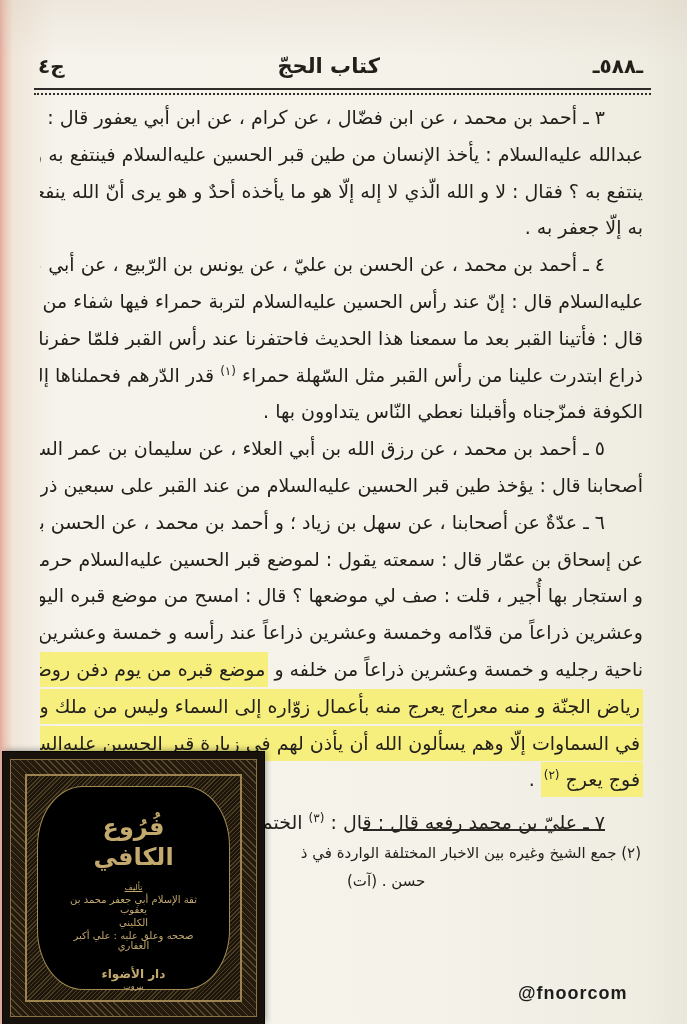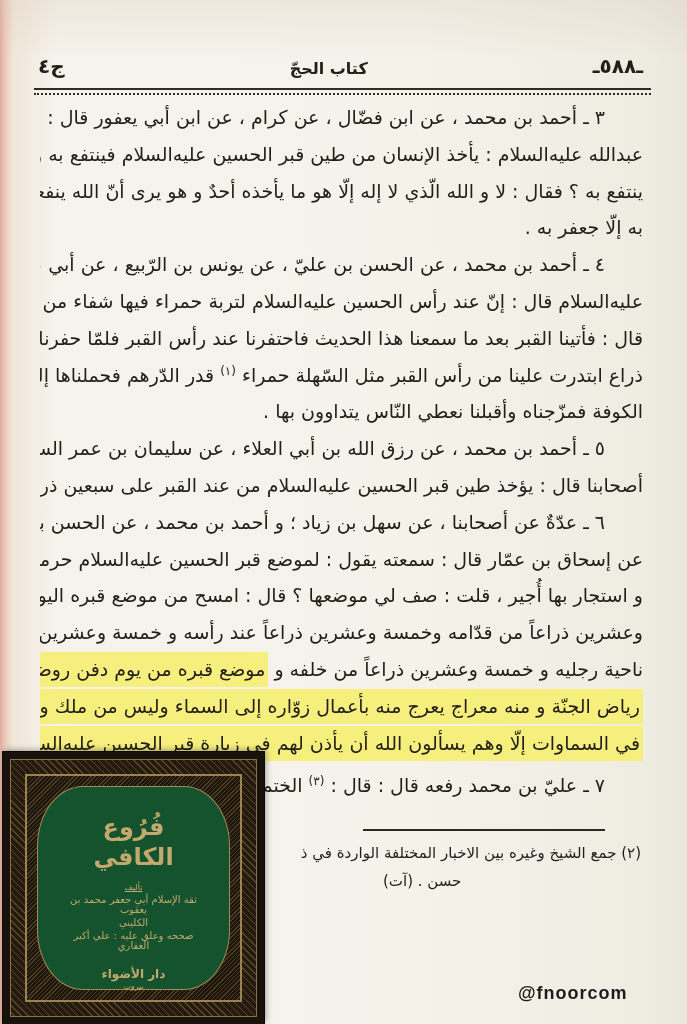--- a/index.html
+++ b/index.html
@@ -12,21 +12,21 @@
     font-family:"DejaVu Sans", sans-serif;
     color:#221f1b;
   }
 
   
   .header {
     position:absolute; top:54px; left:38px; right:44px;
     display:flex; justify-content:space-between; align-items:flex-end;
     font-size:20px; font-weight:bold;
   }
-  .header .title { font-size:16px; }
+  .header .title { font-size:21px; }
   .rule-solid  { position:absolute; top:88px; left:34px; right:36px; border-top:2px solid #2e2c29; }
   .rule-dotted { position:absolute; top:93px; left:34px; right:36px; border-top:2px dotted #2e2c29; }
 
   
   .body-text {
     position:absolute; top:99px; left:40px; right:44px;
     direction:rtl; font-size:19px; letter-spacing:0;
   }
   .line {
     height:36.8px; line-height:36.8px;
@@ -48,21 +48,21 @@
     border-top:2px solid #2b2926;
   }
   .footnotes {
     position:absolute; top:840px; left:267px; right:46px;
     direction:rtl; font-size:15px;
   }
   .fn-line {
     height:27.5px; line-height:27.5px;
     white-space:nowrap; overflow:hidden; text-align:right;
   }
-  .fn-line.cont { padding-left:116px; text-align:left; }
+  .fn-line.cont { padding-left:80px; text-align:left; }
 
   
   .cover {
     position:absolute; left:3px; top:752px; width:261px; height:272px;
     background:#17120b; z-index:5;
     box-shadow:0 0 0 1px #0a0805, 2px -2px 6px rgba(0,0,0,.35);
   }
   .cover .band {
     position:absolute; inset:7px;
     border:1px solid #8a7444;
@@ -71,21 +71,21 @@
       #2a2113;
   }
   .cover .band2 {
     position:absolute; inset:22px;
     border:2px solid #9c8350;
     background:
       repeating-linear-gradient(-45deg, #1c150b 0 2px, #4d3d22 2px 3px);
   }
   .cover .panel {
     position:absolute; inset:34px;
-    background:#14532d;
+    background:#000000;
     border:1px solid #a08a52;
     border-radius:46px 46px 46px 46px / 60px 60px 60px 60px;
     display:flex; flex-direction:column; align-items:center;
     color:#c3a96e; text-align:center; direction:rtl;
   }
   .cover .t1 { margin-top:26px; font-size:24px; font-weight:bold; letter-spacing:1px; }
   .cover .t2 { font-size:24px; font-weight:bold; margin-top:2px; }
   .cover .byline { margin-top:12px; font-size:8px;text-decoration:underline; }
   .cover .small { font-size:10px; line-height:10px; margin-top:3px; max-width:150px; }
   .cover .pub  { margin-top:16px; font-size:12px; font-weight:bold; }
@@ -132,20 +132,23 @@
     <div class="line">وعشرين ذراعاً من قدّامه وخمسة وعشرين ذراعاً عند رأسه و خمسة وعشرين ذراعاً من</div>
     <div class="line">
       <span>ناحية رجليه و خمسة وعشرين ذراعاً من خلفه و </span><mark>موضع قبره من يوم دفن روضة من</mark>
     </div>
     <div class="line">
       <mark>رياض الجنّة و منه معراج يعرج منه بأعمال زوّاره إلى السماء وليس من ملك ولا نبيٌّ</mark>
     </div>
     <div class="line">
       <mark>في السماوات إلّا وهم يسألون الله أن يأذن لهم في زيارة قبر الحسين عليه‌السلام ففوج ينزل و</mark>
     </div>
+    <div class="line end">
+      <mark><span>فوج يعرج </span><span class="sup">(٢)</span></mark><span> .</span>
+    </div>
     <div class="line end indent p7">
       <span>٧ ـ عليّ بن محمد رفعه قال : قال : </span><span class="sup">(٣)</span><span> الختم على</span>
     </div>
   </div>
 
   <div class="fn-sep"></div>
   <div class="footnotes">
     <div class="fn-line">(٢) جمع الشيخ وغيره بين الاخبار المختلفة الواردة في ذ</div>
     <div class="fn-line cont">حسن . (آت)</div>
   </div>

